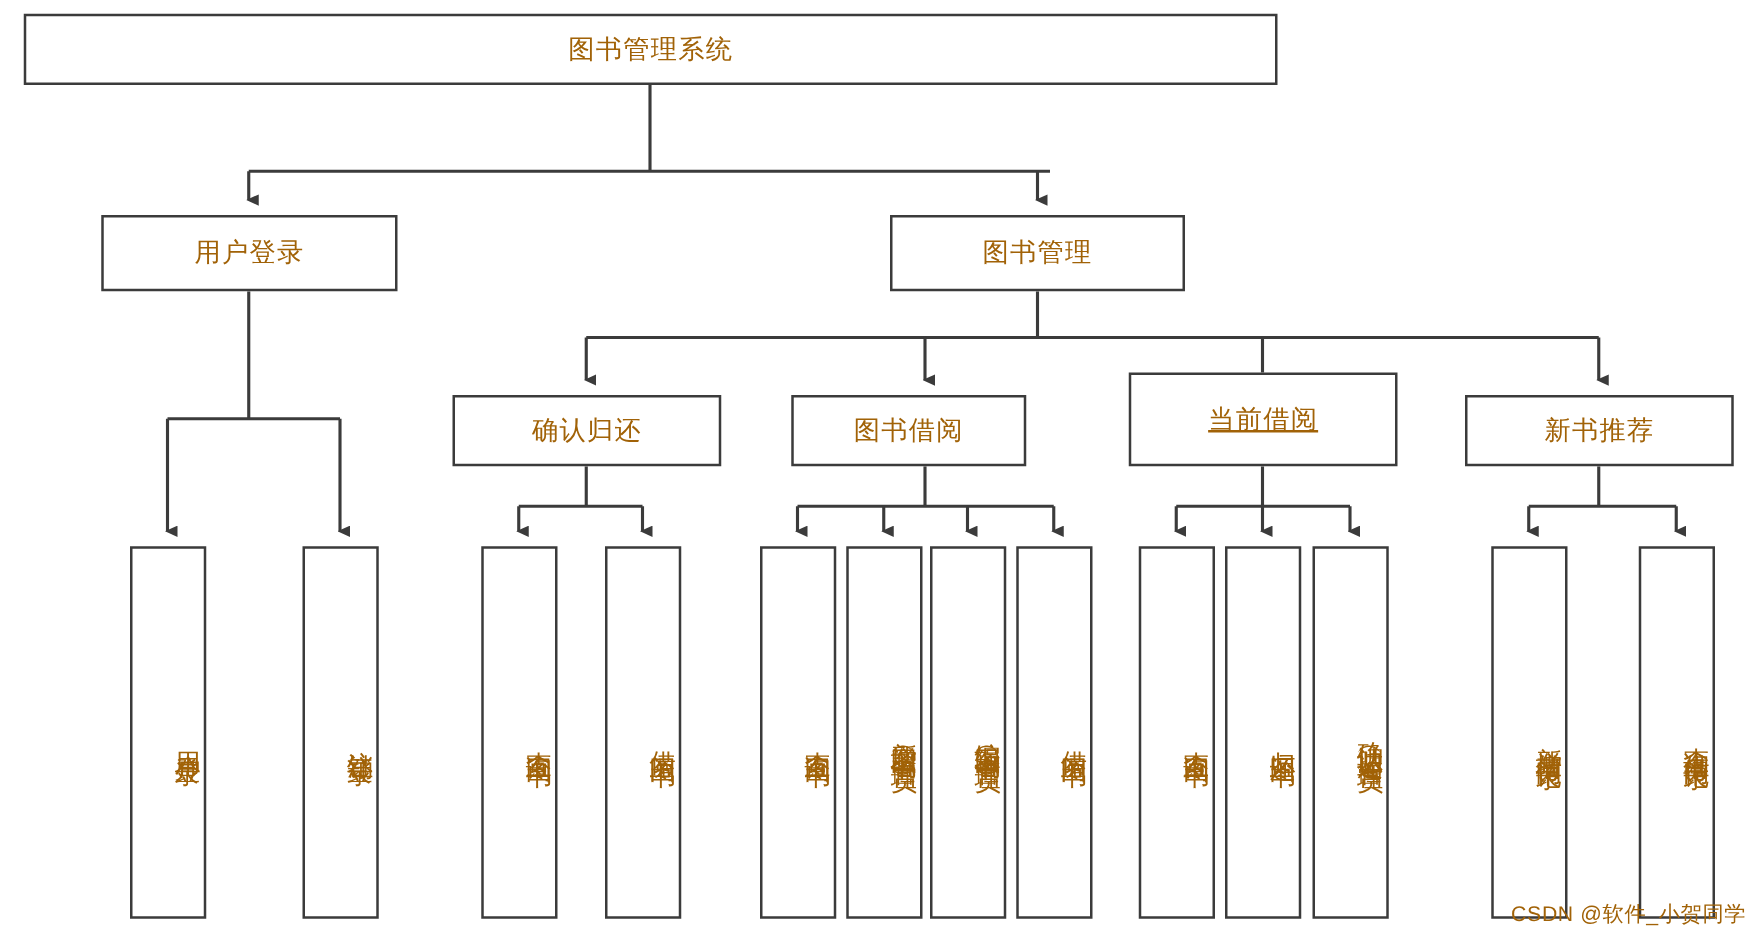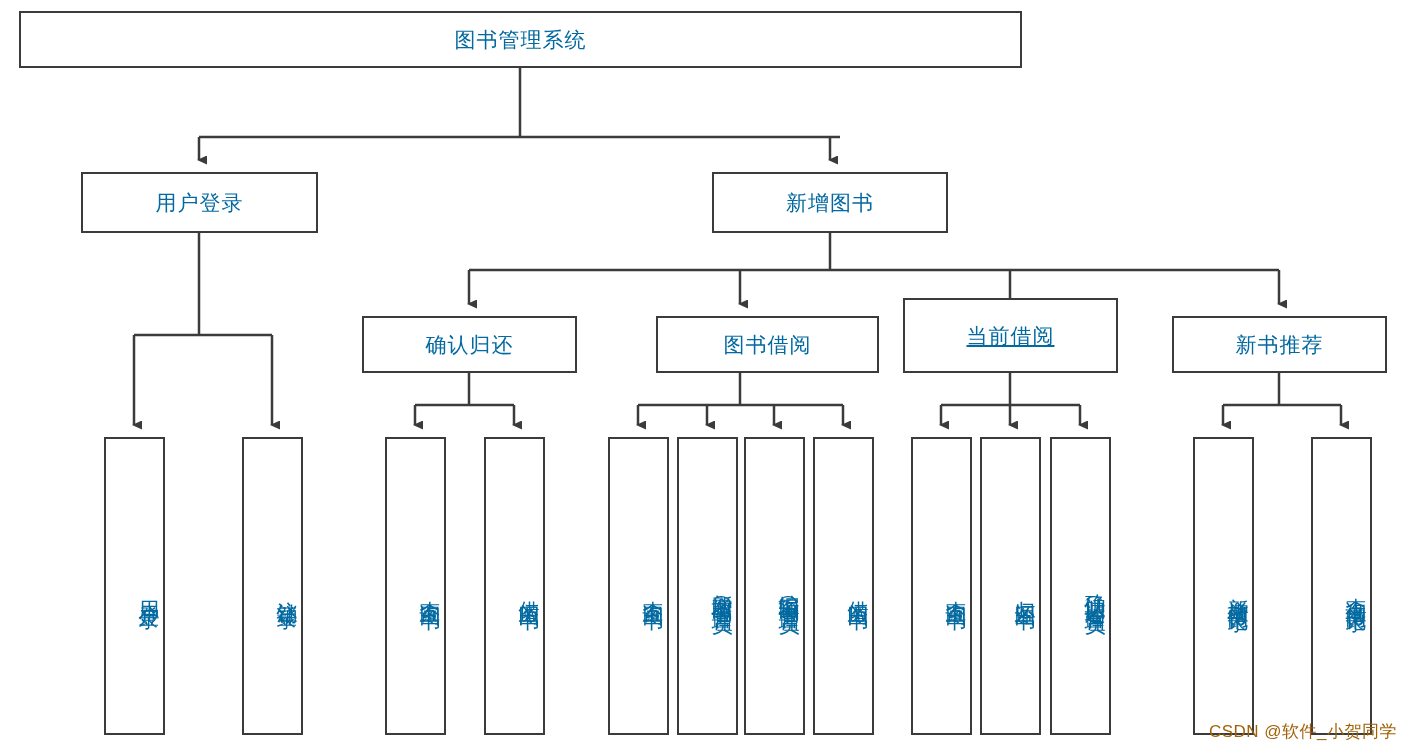--- a/index.html
+++ b/index.html
@@ -26,21 +26,21 @@
     pointer-events: none;
   }
   .node {
     position: absolute;
     box-sizing: border-box;
     background: #ffffff;
     border: 2.5px solid #3b3b3b;
     display: flex;
     align-items: center;
     justify-content: center;
-    color: #0369a1;
+    color: #a16207;
   }
   .node.horiz {
     font-size: 21px;
     letter-spacing: 1px;
     line-height: 1.2;
   }
   .node.vert {
     writing-mode: vertical-rl;
     text-orientation: upright;
     font-size: 21px;
@@ -121,28 +121,28 @@
 
   <div class="node horiz" style="left:19px; top:11px; width:1003px; height:57px;">
     <span>图书管理系统</span>
   </div>
 
   <div class="node horiz" style="left:81px; top:172px; width:237px; height:61px;">
     <span>用户登录</span>
   </div>
 
   <div class="node horiz" style="left:712px; top:172px; width:236px; height:61px;">
-    <span>新增图书</span>
+    <span>图书管理</span>
   </div>
 
   <div class="node horiz" style="left:362px; top:316px; width:215px; height:57px;">
     <span>确认归还</span>
   </div>
 
-  <div class="node horiz" style="left:656px; top:316px; width:223px; height:57px;">
+  <div class="node horiz" style="left:633px; top:316px; width:188px; height:57px;">
     <span>图书借阅</span>
   </div>
 
   <div class="node horiz" style="left:903px; top:298px; width:215px; height:75px;text-decoration:underline;">
     <span>当前借阅</span>
   </div>
 
   <div class="node horiz" style="left:1172px; top:316px; width:215px; height:57px;">
     <span>新书推荐</span>
   </div>

